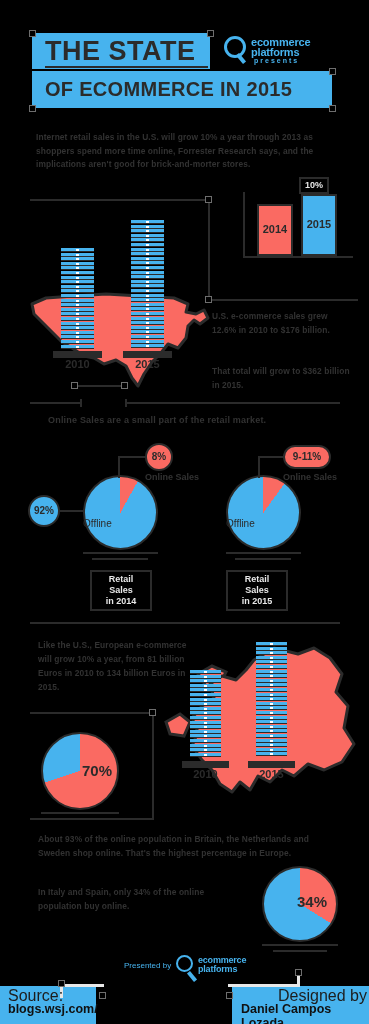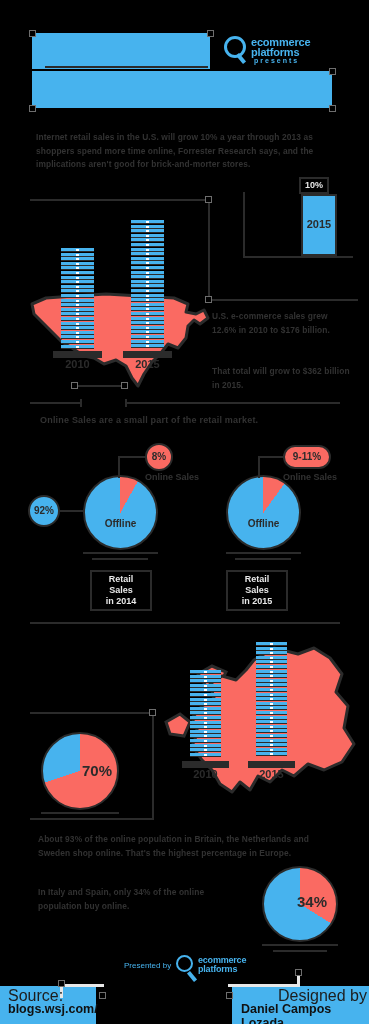--- a/index.html
+++ b/index.html
@@ -113,22 +113,22 @@
   }
   .bc-tag {
     position: absolute; border: 2px solid #2b2b2b; background: #000;
     font-size: 9px; font-weight: bold; color: #e8e8e8;
     padding: 0 4px; line-height: 13px;
   }
 
   
   .pie { position: absolute; border-radius: 50%; border: 2.5px solid #2b2b2b; }
   .pie-lbl {
-    position: absolute; width: 100%; text-align: center;
-    font-size: 10px; font-weight: bold; color: #2b2b2b;
+    position: absolute; width: 100%; text-align: left;
+    font-size: 10px; font-weight: normal; color: #2b2b2b;
   }
   .bubble {
     position: absolute; border: 2.5px solid #2b2b2b;
     font-size: 10px; font-weight: bold; color: #2b2b2b;
     display: flex; align-items: center; justify-content: center;
     line-height: 1;
   }
   .bubble.blue { background: #47b3ee; }
   .bubble.red  { background: #fa6a62; }
   .callout-lbl {
@@ -159,20 +159,22 @@
 </style>
 </head>
 <body>
 
 <div class="page">
 
   <div class="hdr">
     <div class="hdr-bar1"></div>
     <div class="hdr-bar2"></div>
     <div class="hdr-rule"></div>
+    <div class="hdr-t1">THE STATE</div>
+    <div class="hdr-t2">OF ECOMMERCE IN 2015</div>
 
     <div class="handle" style="left:29px;top:30px;"></div>
     <div class="handle" style="left:207px;top:30px;"></div>
     <div class="handle" style="left:329px;top:68px;"></div>
     <div class="handle" style="left:29px;top:105px;"></div>
     <div class="handle" style="left:329px;top:105px;"></div>
 
     <div class="logo" style="left:224px;top:36px;width:110px;height:30px;">
       <div class="logo-badge"></div>
       <div class="logo-l1">ecommerce</div>
@@ -185,20 +187,23 @@
 
   <div class="rule" style="left:30px;top:199px;width:180px;height:2px;"></div>
   <div class="rule" style="left:208px;top:199px;width:2px;height:102px;"></div>
   <div class="rule" style="left:208px;top:299px;width:150px;height:2px;"></div>
   <div class="handle" style="left:205px;top:196px;"></div>
   <div class="handle" style="left:205px;top:296px;"></div>
 
   <div class="barchart">
     <div class="bc-axis-l"></div>
     <div class="bc-axis-b"></div>
+    <div class="bc-bar" style="left:14px;height:52px;background:#fa6a62;">
+      <span>2014</span>
+    </div>
     <div class="bc-bar" style="left:58px;height:62px;background:#47b3ee;">
       <span>2015</span>
     </div>
     <div class="bc-tag" style="left:56px;top:-15px;">10%</div>
   </div>
 
   <svg style="position:absolute;left:28px;top:286px;" width="184" height="104" viewBox="0 0 184 104">
     <path d="M4 18 L18 12 L46 10 L78 8 L112 10 L146 12 L160 18 L158 26 L168 28 L176 24
              L180 32 L172 38 L166 34 L160 40 L158 52 L150 62 L140 58 L132 68 L124 76
              L116 88 L110 100 L104 92 L98 80 L88 74 L76 78 L66 72 L56 70 L44 62 L34 56
@@ -370,21 +375,21 @@
   <div class="handle" style="left:121px;top:382px;"></div>
 
   <div class="body-txt" style="left:212px;top:310px;width:140px;">U.S. e-commerce sales grew 12.6% in 2010 to $176 billion.</div>
   <div class="body-txt" style="left:212px;top:365px;width:140px;">That total will grow to $362 billion in 2015.</div>
 
   <div class="rule" style="left:30px;top:402px;width:52px;height:2px;"></div>
   <div class="rule" style="left:125px;top:402px;width:215px;height:2px;"></div>
   <div class="rule" style="left:125px;top:399px;width:2px;height:8px;"></div>
   <div class="rule" style="left:80px;top:399px;width:2px;height:8px;"></div>
 
-  <div class="sect-title" style="left:40px;top:415px;">Online Sales are a small part of the retail market.</div>
+  <div class="sect-title" style="left:48px;top:415px;">Online Sales are a small part of the retail market.</div>
 
   <div class="pie" style="left:83px;top:475px;width:75px;height:75px;
               background:conic-gradient(#fa6a62 0deg 29deg, #47b3ee 29deg 360deg);"></div>
   <div class="pie-lbl" style="left:83px;top:518px;width:75px;">Offline</div>
   <div class="pie-shadow" style="left:83px;top:552px;width:75px;"></div>
   <div class="pie-shadow" style="left:92px;top:558px;width:56px;"></div>
 
   <div class="bubble blue" style="left:28px;top:495px;width:32px;height:32px;border-radius:50%;">92%</div>
   <div class="rule" style="left:60px;top:510px;width:24px;height:2px;"></div>
 
@@ -409,20 +414,21 @@
   <div class="rule" style="left:258px;top:456px;width:2px;height:22px;"></div>
   <div class="callout-lbl" style="left:283px;top:472px;">Online Sales</div>
 
   <div class="boxlbl" style="left:226px;top:570px;width:62px;">
     <div>Retail Sales</div>
     <div>in 2015</div>
   </div>
 
   <div class="rule" style="left:30px;top:622px;width:310px;height:2px;"></div>
 
+  <div class="body-txt" style="left:38px;top:638px;width:152px;line-height:14px;">Like the U.S., European e-commerce will grow 10% a year, from 81 billion Euros in 2010 to 134 billion Euros in 2015.</div>
 
   <svg style="position:absolute;left:158px;top:640px;" width="200" height="180" viewBox="0 0 200 180">
     <path d="M40 34 L54 26 L68 32 L62 44 L48 46 Z" fill="#fa6a62" stroke="#2b2b2b" stroke-width="3"></path>
     <path d="M96 20 L116 8 L140 14 L156 8 L172 18 L184 34 L178 52 L190 66 L186 88
              L196 104 L184 122 L166 130 L150 124 L136 136 L124 130 L112 142 L100 136
              L92 150 L82 142 L74 152 L62 144 L54 130 L44 120 L34 106 L40 92 L34 78
              L44 66 L56 58 L52 44 L64 36 L78 40 L88 30 Z" fill="#fa6a62" stroke="#2b2b2b" stroke-width="3" stroke-linejoin="round"></path>
     <path d="M8 82 L22 74 L32 82 L26 96 L12 94 Z" fill="#fa6a62" stroke="#2b2b2b" stroke-width="3"></path>
   </svg>
 

